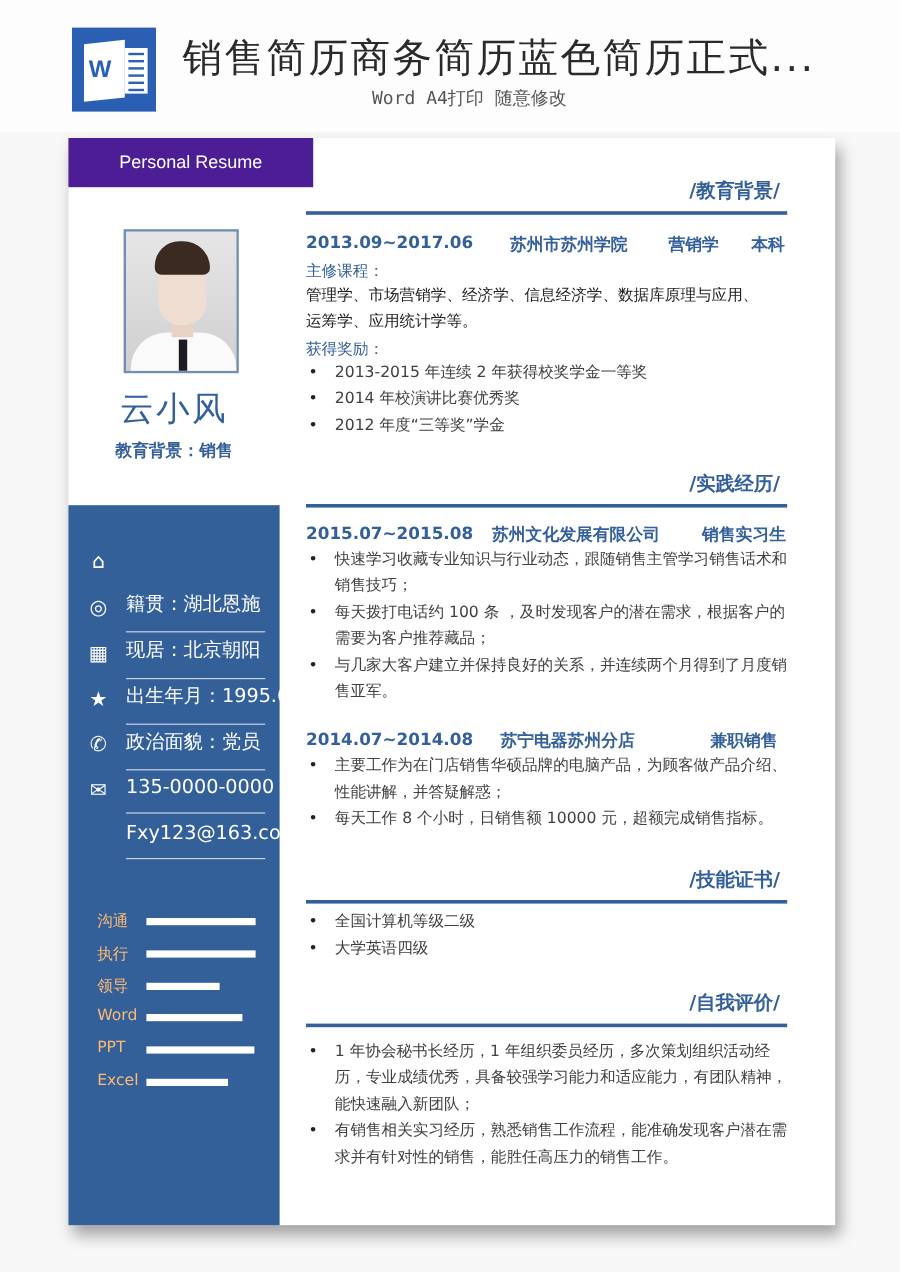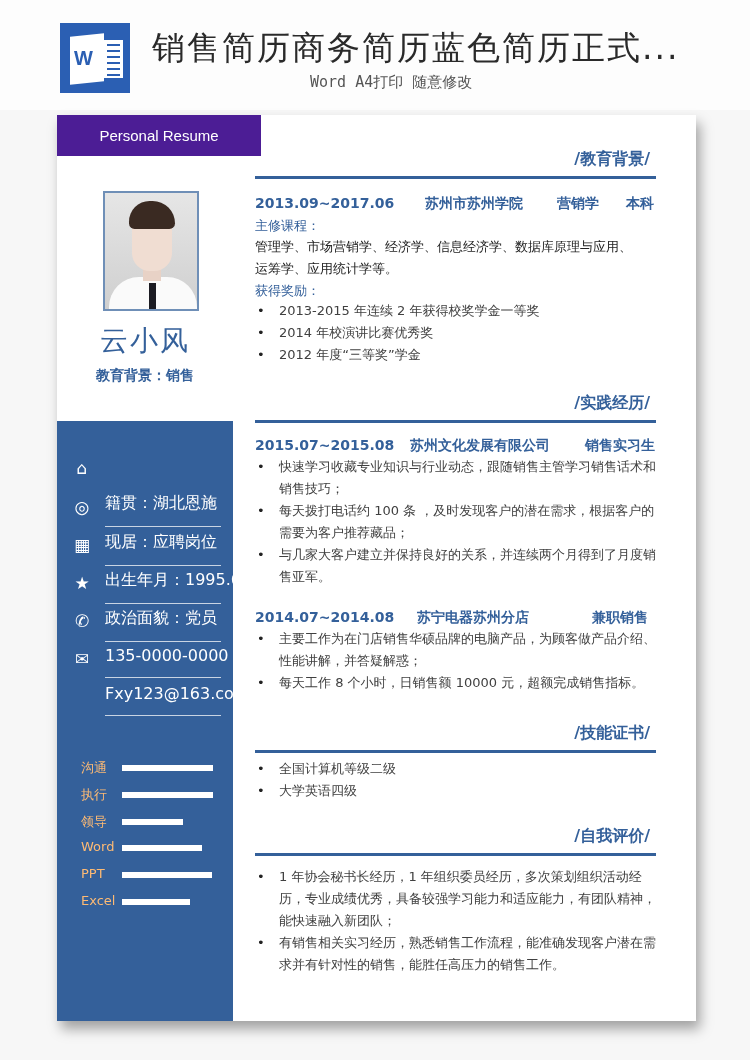--- a/index.html
+++ b/index.html
@@ -73,21 +73,21 @@
   <div class="name">云小风</div>
   <div class="position">教育背景：销售</div>
 
   <div class="sidebar">
     <div class="info-row" style="top:36px">
       <span class="ic">⌂</span>
       <span class="txt">籍贯：湖北恩施</span>
     </div>
     <div class="info-row" style="top:75px">
       <span class="ic">◎</span>
-      <span class="txt">现居：应聘岗位</span>
+      <span class="txt">现居：北京朝阳</span>
     </div>
     <div class="info-row" style="top:113px">
       <span class="ic">▦</span>
       <span class="txt">出生年月：1995.6</span>
     </div>
     <div class="info-row" style="top:151px">
       <span class="ic">★</span>
       <span class="txt">政治面貌：党员</span>
     </div>
     <div class="info-row" style="top:189px">

